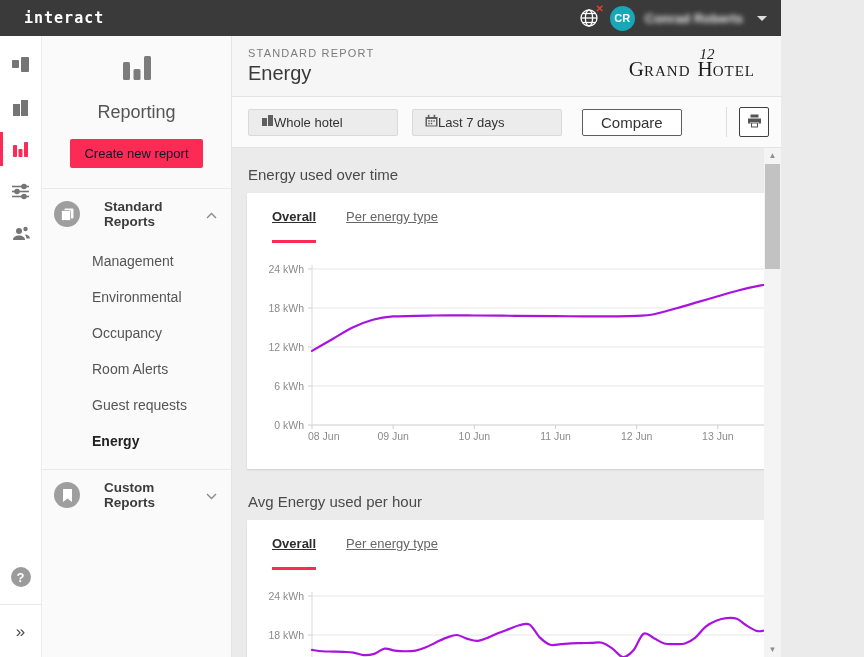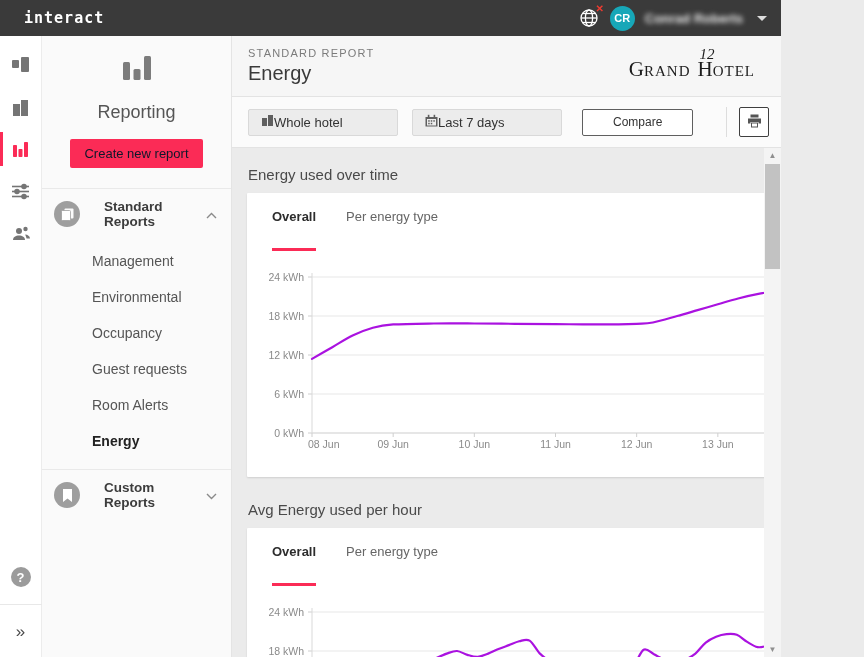--- a/index.html
+++ b/index.html
@@ -62,33 +62,33 @@
   .gh-small { font-size:15px; letter-spacing:1px; }
   .gh-h { position:relative; margin-left:7px; }
   .gh-12 { position:absolute; top:-11px; left:2px; font-size:15px; font-style:italic;
     font-family:"Liberation Serif", serif; }
 
   .filterbar { background:#fbfbfb; border-bottom:1px solid #e3e3e3; height:51px; flex:none;
     display:flex; align-items:center; padding:0 12px 0 16px; gap:14px; }
   .filter-btn { display:flex; align-items:center; background:#ececec; border:1px solid #d9d9d9;
     border-radius:2px; height:27px; padding:0 12px; font-size:13px; color:#333; font-family:inherit;
     cursor:pointer; min-width:150px; }
-  .btn-compare { background:#fff; border:1px solid #5f5f5f; border-radius:2px; height:27px; padding:0 30px;
-    font-size:12px; color:#333; font-family:inherit; cursor:pointer; margin-left:6px; }
+  .btn-compare { background:#fff; border:1px solid #5f5f5f; border-radius:2px; height:27px; padding:0 18px;
+    font-size:15px; color:#333; font-family:inherit; cursor:pointer; margin-left:6px; }
   .filter-right { margin-left:auto; display:flex; align-items:center; gap:12px; }
   .v-divider { width:1px; height:30px; background:#ddd; }
   .btn-print { width:30px; height:30px; background:#fff; border:1.5px solid #3f3f3f; border-radius:2px;
     display:flex; align-items:center; justify-content:center; cursor:pointer; }
 
   .content { flex:1; padding:14px 41px 0 15px; overflow:hidden; }
   .section-title { font-size:15px; color:#4a4a4a; margin:4px 0 10px 1px; }
   .card { width:575px; background:#fff; box-shadow:0 1px 2px rgba(0,0,0,.12); border-radius:1px;
     padding:0 15px 12px; margin-bottom:24px; }
   .tabs { display:flex; gap:30px; padding:16px 10px 0; }
-  .tab { font-size:13px; color:#666; padding-bottom:24px; cursor:pointer; border-bottom:3px solid transparent; }
+  .tab { font-size:13px; color:#666; padding-bottom:16px; cursor:pointer; border-bottom:3px solid transparent;text-decoration:underline; }
   .tab.active { color:#2d2d2d; font-weight:bold; border-bottom-color:#fb2b56; }
   .chart-wrap { padding-top:14px; }
 
   
   .scrollbar { position:absolute; right:0; top:148px; width:17px; height:509px; background:#f4f4f4; }
   .sb-arrow { position:absolute; left:0; width:17px; height:15px; display:flex; align-items:center;
     justify-content:center; font-size:8px; color:#8f8f8f; cursor:pointer; }
   .sb-arrow.up { top:0; }
   .sb-arrow.down { bottom:0; }
   .sb-thumb { position:absolute; left:1px; width:15px; top:16px; height:105px; background:#c2c2c2; cursor:grab; }
@@ -206,22 +206,22 @@
           <span class="chev">
             <svg width="11" height="7" viewBox="0 0 11 7" fill="none" stroke="#8a8a8a" stroke-width="1.4">
                 <polyline points="1,6 5.5,1.5 10,6"></polyline>
               </svg>
           </span>
         </div>
         <div class="sb-items">
           <a class="sb-item">Management</a>
           <a class="sb-item">Environmental</a>
           <a class="sb-item">Occupancy</a>
+          <a class="sb-item">Room Alerts</a>
           <a class="sb-item">Guest requests</a>
-          <a class="sb-item">Room Alerts</a>
           <a class="sb-item selected">Energy</a>
         </div>
         <div class="group-header">
           <span class="group-icon">
             <svg width="11" height="13" viewBox="0 0 11 13" fill="#fff">
                 <path d="M1 0h9v13L5.5 9.5 1 13V0z"></path>
               </svg>
           </span>
           <span class="group-label">Custom Reports</span>
           <span class="chev">

